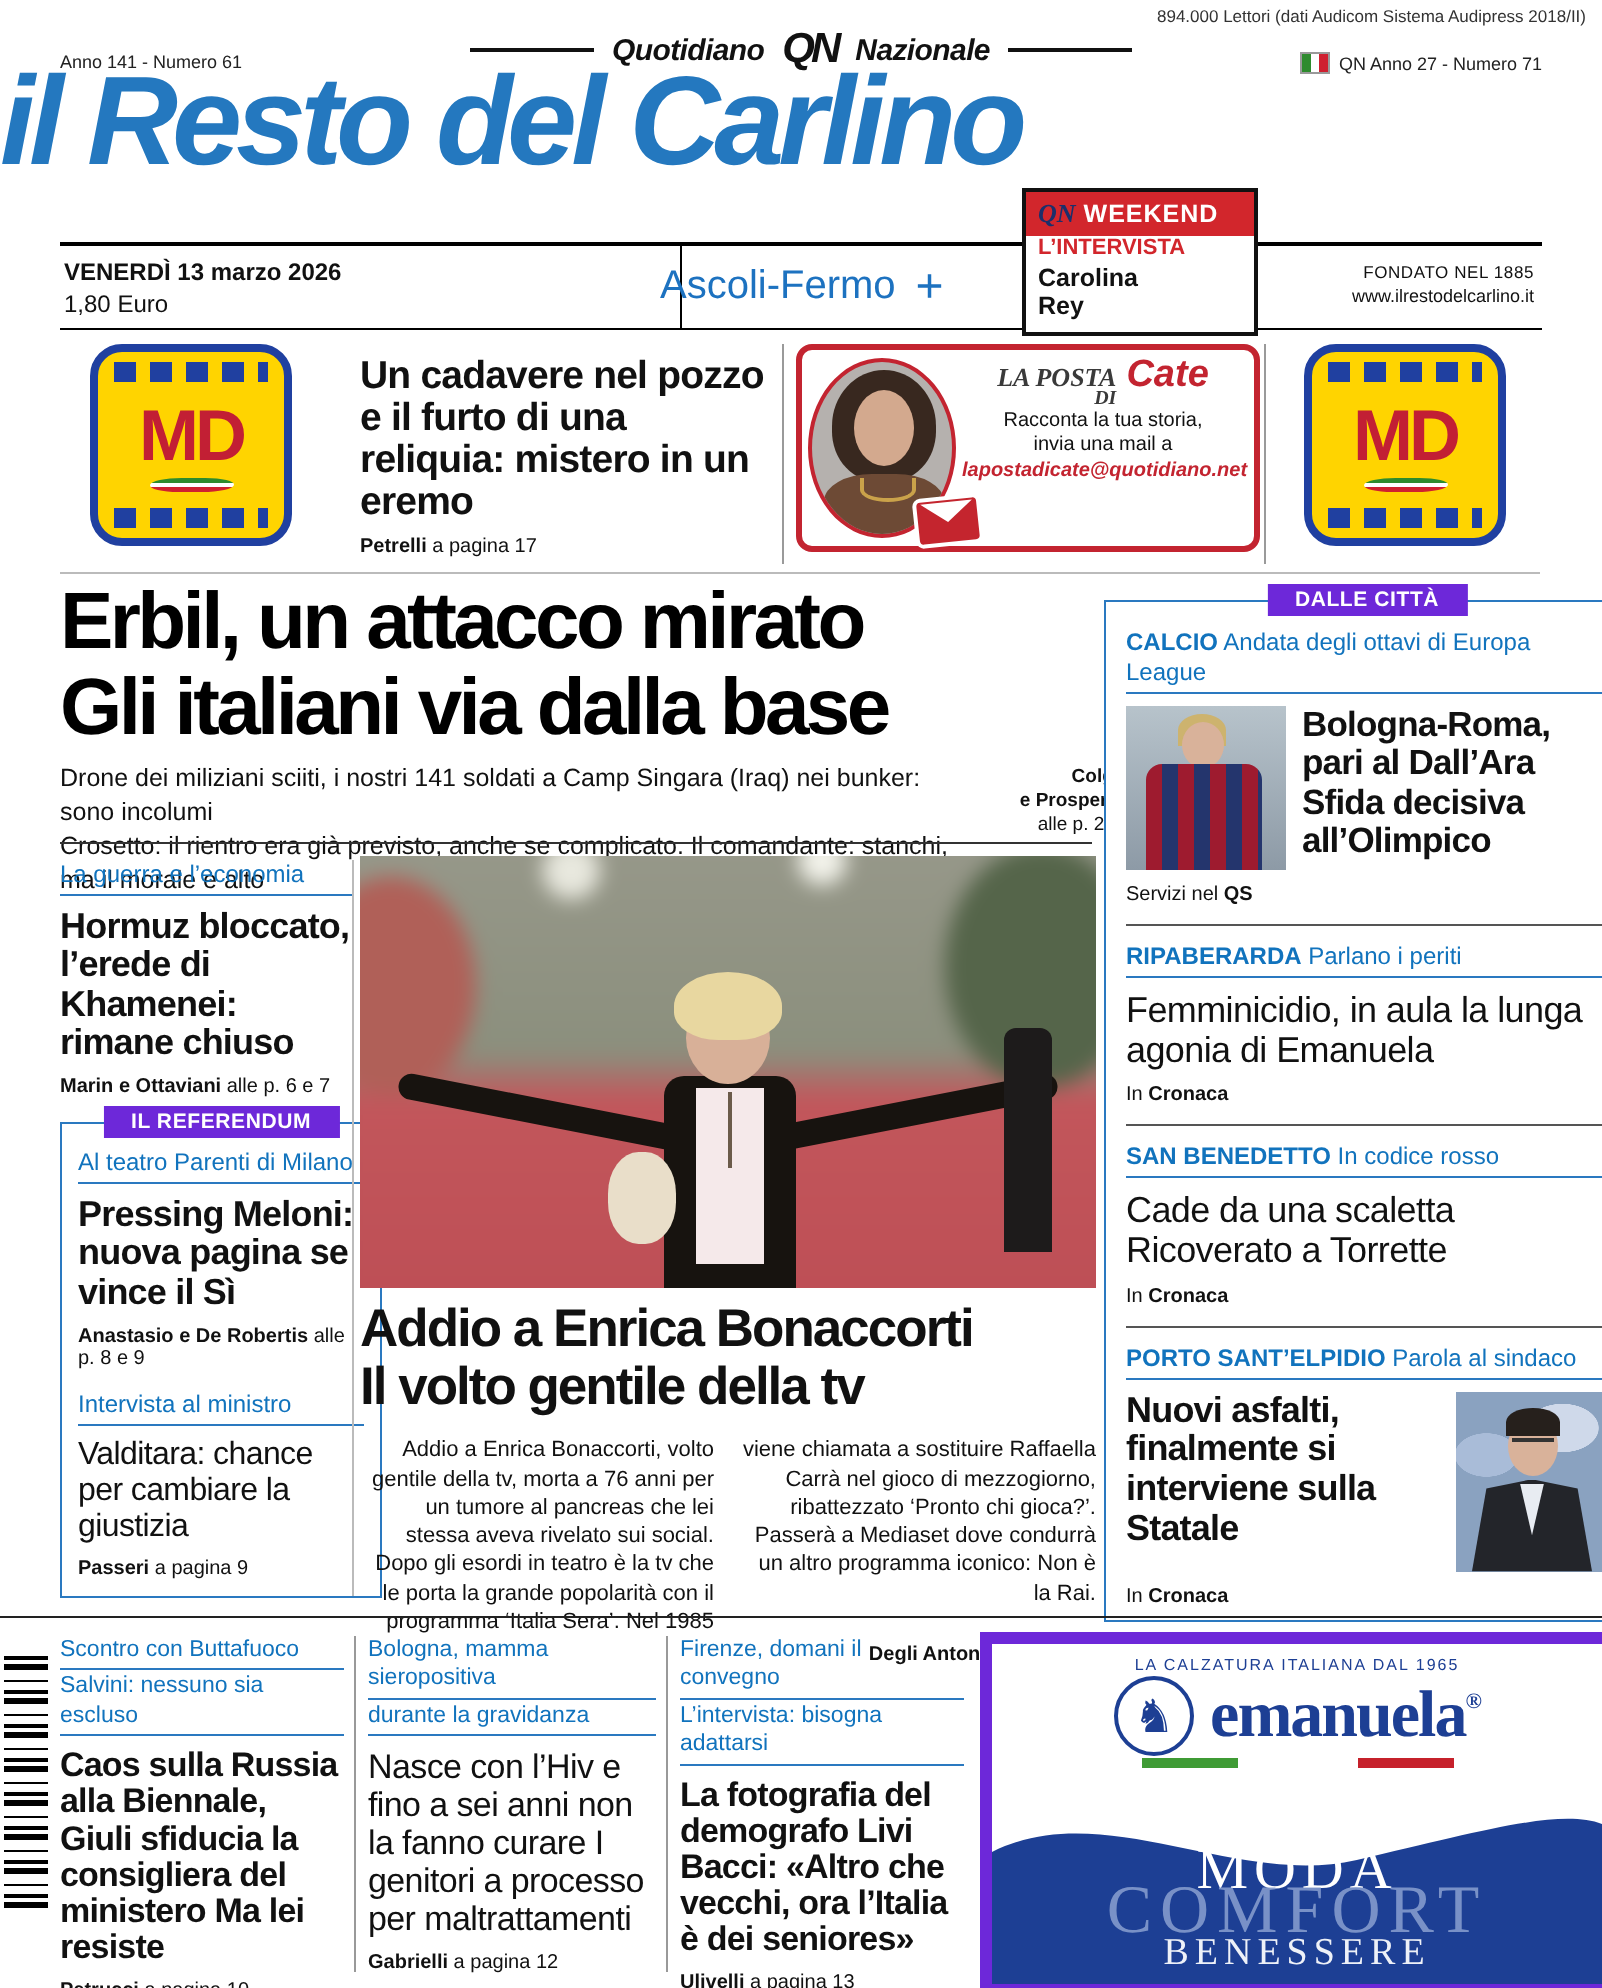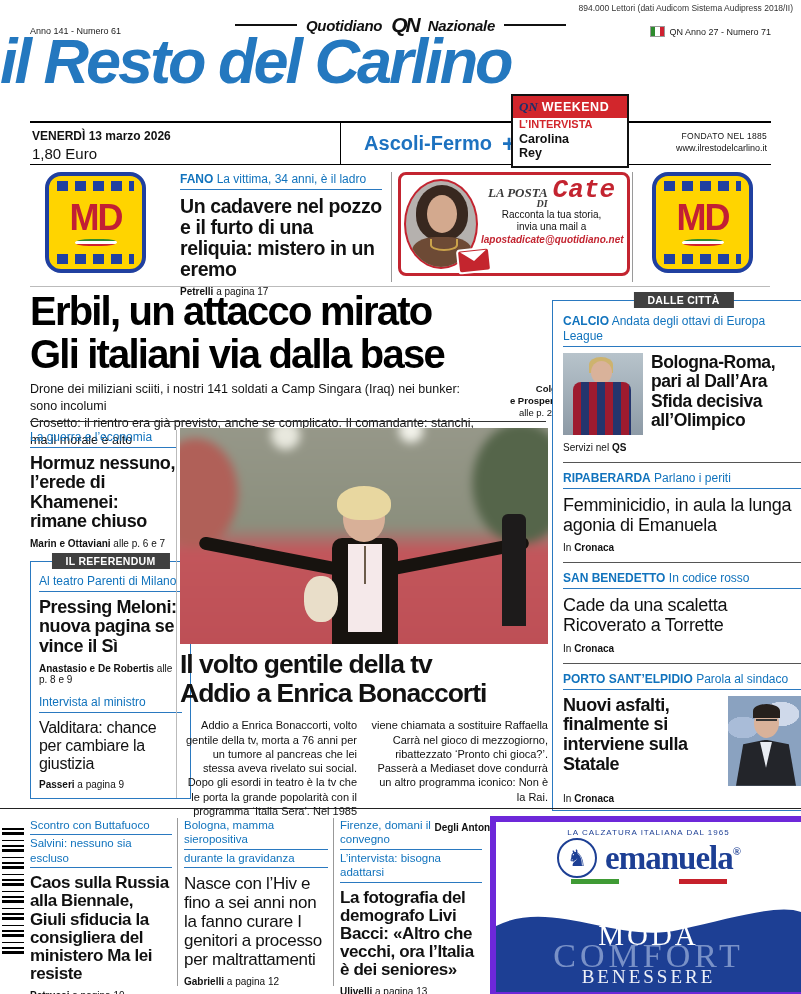--- a/index.html
+++ b/index.html
@@ -23,22 +23,22 @@
   .wkband{background:#d2262c;padding:3px 6px;display:flex;gap:4px;align-items:baseline}
   .wkqn{color:#1c2f6b;font-weight:bold;font-style:italic;font-size:13px;font-family:"Liberation Serif",serif}
   .wkwk{color:#fff;font-weight:bold;font-size:12.5px;letter-spacing:.5px}
   .wkbody{padding:0 6px 5px}
   .wkkick{color:#d2262c;font-weight:bold;font-size:11px;margin-bottom:2px}
   .wkname{font-weight:bold;font-size:12.5px;line-height:1.15}
   
   .dateline{top:121px;left:30px;width:741px;height:41px;border-top:2px solid #000;border-bottom:1.5px solid #000}
   .dl-left{position:absolute;left:2px;top:6px}
   .dl-date{font-weight:bold;font-size:12px}
-  .dl-price{font-size:15px;margin-top:2px}
-  .dl-center{position:absolute;left:300px;width:220px;top:7px;text-align:center;color:#1d72c0;font-weight:bold;font-size:20px}
+  .dl-price{font-size:12px;margin-top:2px}
+  .dl-center{position:absolute;left:300px;width:220px;top:7px;color:#1d72c0;font-weight:normal;font-size:20px}
   .dl-plus{font-size:24px;margin-left:10px;vertical-align:-2px}
   .dl-right{position:absolute;right:4px;top:8px;text-align:right}
   .dl-founded{font-size:8.5px;letter-spacing:.3px}
   .dl-site{font-size:9px;margin-top:2px}
   .dl-vd{position:absolute;top:0;bottom:0;border-left:1px solid #000}
   
   .kicker{color:#1173bd;font-size:12px;line-height:1.25;border-bottom:1px solid #2a79c0;
           padding-bottom:2px;display:block}
   .kicker .kb{font-weight:bold}
   .kicker2{margin-top:1px}
@@ -62,42 +62,42 @@
   .cateportrait{position:absolute;left:3px;top:4px;width:70px;height:86px;border:2px solid #c32430;
       border-radius:50%;overflow:hidden;background:#b5b1ae}
   .cp-hair{position:absolute;left:10px;top:4px;width:52px;height:56px;background:#38281f;border-radius:50% 50% 45% 45%}
   .cp-face{position:absolute;left:21px;top:14px;width:30px;height:38px;background:#d3a98e;border-radius:50%}
   .cp-top{position:absolute;left:6px;top:56px;width:60px;height:34px;background:#6d4a35;border-radius:40% 40% 0 0}
   .cp-neck{position:absolute;left:24px;top:58px;width:24px;height:10px;border:2px solid #caa24a;border-top:none;border-radius:0 0 50% 50%}
   .cate-r{position:absolute;left:80px;top:4px;right:5px;text-align:center}
   .cate-t{display:flex;align-items:baseline;justify-content:center;gap:5px}
   .cate-lp{font-family:"Liberation Serif",serif;font-style:italic;font-weight:bold;font-size:13px;color:#3a3a3a;line-height:1;text-align:right}
   .cate-lp .di{font-size:10px;display:block}
-  .cate-name{font-family:Liberation Mono, monospace;font-style:italic;font-weight:bold;color:#c32430;font-size:26px;line-height:.9}
+  .cate-name{font-family:Liberation Sans, sans-serif;font-style:italic;font-weight:bold;color:#c32430;font-size:19px;line-height:.9}
   .cate-l{font-size:10px;line-height:1.2}
   .cate-email{font-size:10px;font-weight:bold;font-style:italic;color:#c32430;margin-top:1px}
   .cate-banner{color:#c32430;font-weight:bold;font-size:15.5px;letter-spacing:-.5px;margin-top:2px}
   .env{position:absolute;left:58px;bottom:2px;width:30px;height:21px;background:#c4252e;border-radius:2px;
        transform:rotate(-6deg);box-shadow:0 0 0 2px #fff}
   .env::before{content:"";position:absolute;left:2px;top:1px;border-left:13px solid transparent;
        border-right:13px solid transparent;border-top:10px solid #fff}
   .hr-thin{border-top:1px solid #bbb}
   
   .main-title{left:30px;top:290px;width:520px;font-weight:bold;font-size:40px;letter-spacing:-1.8px;line-height:1.08;color:#000}
   .deck{left:30px;top:381px;width:448px;font-size:12.5px;line-height:1.35}
   .main-by{left:502px;top:383px;width:66px;text-align:right;font-size:9.5px;line-height:1.25}
   .main-by .b{font-weight:bold}
   .rule-main{left:30px;top:421px;width:516px;border-top:1.5px solid #333}
   
   .leftcol{left:30px;width:146px}
   .hormuz{top:430px}
   .leftcol .title-b{font-size:18px}
   .bluebox{border:1.5px solid #2a79c0}
   .refbox{left:30px;top:561px;width:143px;padding:12px 8px 8px;background:#fff}
-  .badge{position:absolute;top:-9px;left:50%;transform:translateX(-50%);background:#404040;color:#fff;
+  .badge{position:absolute;top:-9px;left:50%;transform:translateX(-50%);background:#6d28d9;color:#fff;
          font-weight:bold;font-size:10.5px;padding:2px 14px;white-space:nowrap;letter-spacing:.3px}
   .refsplit{margin-top:10px}
   
   .ph-bon{left:180px;top:428px;width:368px;height:216px;overflow:hidden;background:#8a9080}
   .bon-bg{position:absolute;inset:-12px;filter:blur(5px);background:
     radial-gradient(70px 90px at 7% 32%,#b06058 0 60%,transparent 61%),
     radial-gradient(80px 100px at 90% 28%,#55654a 0 60%,transparent 61%),
     radial-gradient(26px 26px at 30% 8%,#e8e8de 0 55%,transparent 56%),
     radial-gradient(22px 22px at 62% 6%,#f2f2ea 0 55%,transparent 56%),
     linear-gradient(180deg,#97988a 0%,#8b8f7d 46%,#c2565b 56%,#bd4e55 100%)}
@@ -213,21 +213,20 @@
     <div class="dl-site">www.ilrestodelcarlino.it</div>
   </div>
 </div>
 
 <div class="md" style="left:45px;top:172px">
   <span class="md-txt">MD</span>
   <span class="md-flag"></span>
 </div>
 
 <div class="abs fano">
-  <span class="kicker"><span class="kb">FANO</span><span> La vittima, 34 anni, è il ladro</span></span>
   <div class="title-b">Un cadavere nel pozzo e il furto di una reliquia: mistero in un eremo</div>
   <div class="byline"><span class="bb">Petrelli</span><span> a pagina 17</span></div>
 </div>
 <div class="abs vd" style="left:391px;top:172px;height:110px"></div>
 
 <div class="abs catebox">
   <div class="cateportrait">
     <div class="cp-hair"></div>
     <div class="cp-face"></div>
     <div class="cp-top"></div>
@@ -262,21 +261,21 @@
 </div>
 <div class="abs main-by">
   <div class="b">Colgan</div>
   <div class="b">e Prosperetti</div>
   <div>alle p. 2 e 3</div>
 </div>
 <div class="abs rule-main"></div>
 
 <div class="abs leftcol hormuz">
   <span class="kicker">La guerra e l’economia</span>
-  <div class="title-b">Hormuz nessuno, l’erede di Khamenei: rimane chiuso</div>
+  <div class="title-b">Hormuz bloccato, l’erede di Khamenei: rimane chiuso</div>
   <div class="byline"><span class="bb">Marin e Ottaviani</span><span> alle p. 6 e 7</span></div>
 </div>
 
 <div class="abs bluebox refbox">
   <div class="badge">IL REFERENDUM</div>
   <div>
     <span class="kicker">Al teatro Parenti di Milano</span>
     <div class="title-b" style="font-size:18px">Pressing Meloni: nuova pagina se vince il Sì</div>
     <div class="byline"><span class="bb">Anastasio e De Robertis</span><span> alle p. 8 e 9</span></div>
   </div>
@@ -296,22 +295,22 @@
   <div class="bon-shirt"></div>
   <div class="bon-pend"></div>
   <div class="bon-head"></div>
   <div class="bon-hair"></div>
   <div class="bon-bag"></div>
   <div class="bon-p2"></div>
 </div>
 
 <div class="abs obit">
   <div class="obit-title">
+    <div>Addio a Enrica Bonaccorti</div>
     <div>Il volto gentile della tv</div>
-    <div>Addio a Enrica Bonaccorti</div>
   </div>
   <div class="obit-body">Addio a Enrica Bonaccorti, volto gentile della tv, morta a 76 anni per un tumore al pancreas che lei stessa aveva rivelato sui social. Dopo gli esordi in teatro è la tv che le porta la grande popolarità con il programma ‘Italia Sera’. Nel 1985 viene chiamata a sostituire Raffaella Carrà nel gioco di mezzogiorno, ribattezzato ‘Pronto chi gioca?’. Passerà a Mediaset dove condurrà un altro programma iconico: Non è la Rai.</div>
   <div class="obit-by byline"><span class="bb">Degli Antoni</span><span> a pagina 15</span></div>
 </div>
 
 <div class="abs bluebox rightbox rb">
   <div class="badge">DALLE CITTÀ</div>
 
   <div>
     <span class="kicker"><span class="kb">CALCIO</span><span> Andata degli ottavi di Europa League</span></span>

